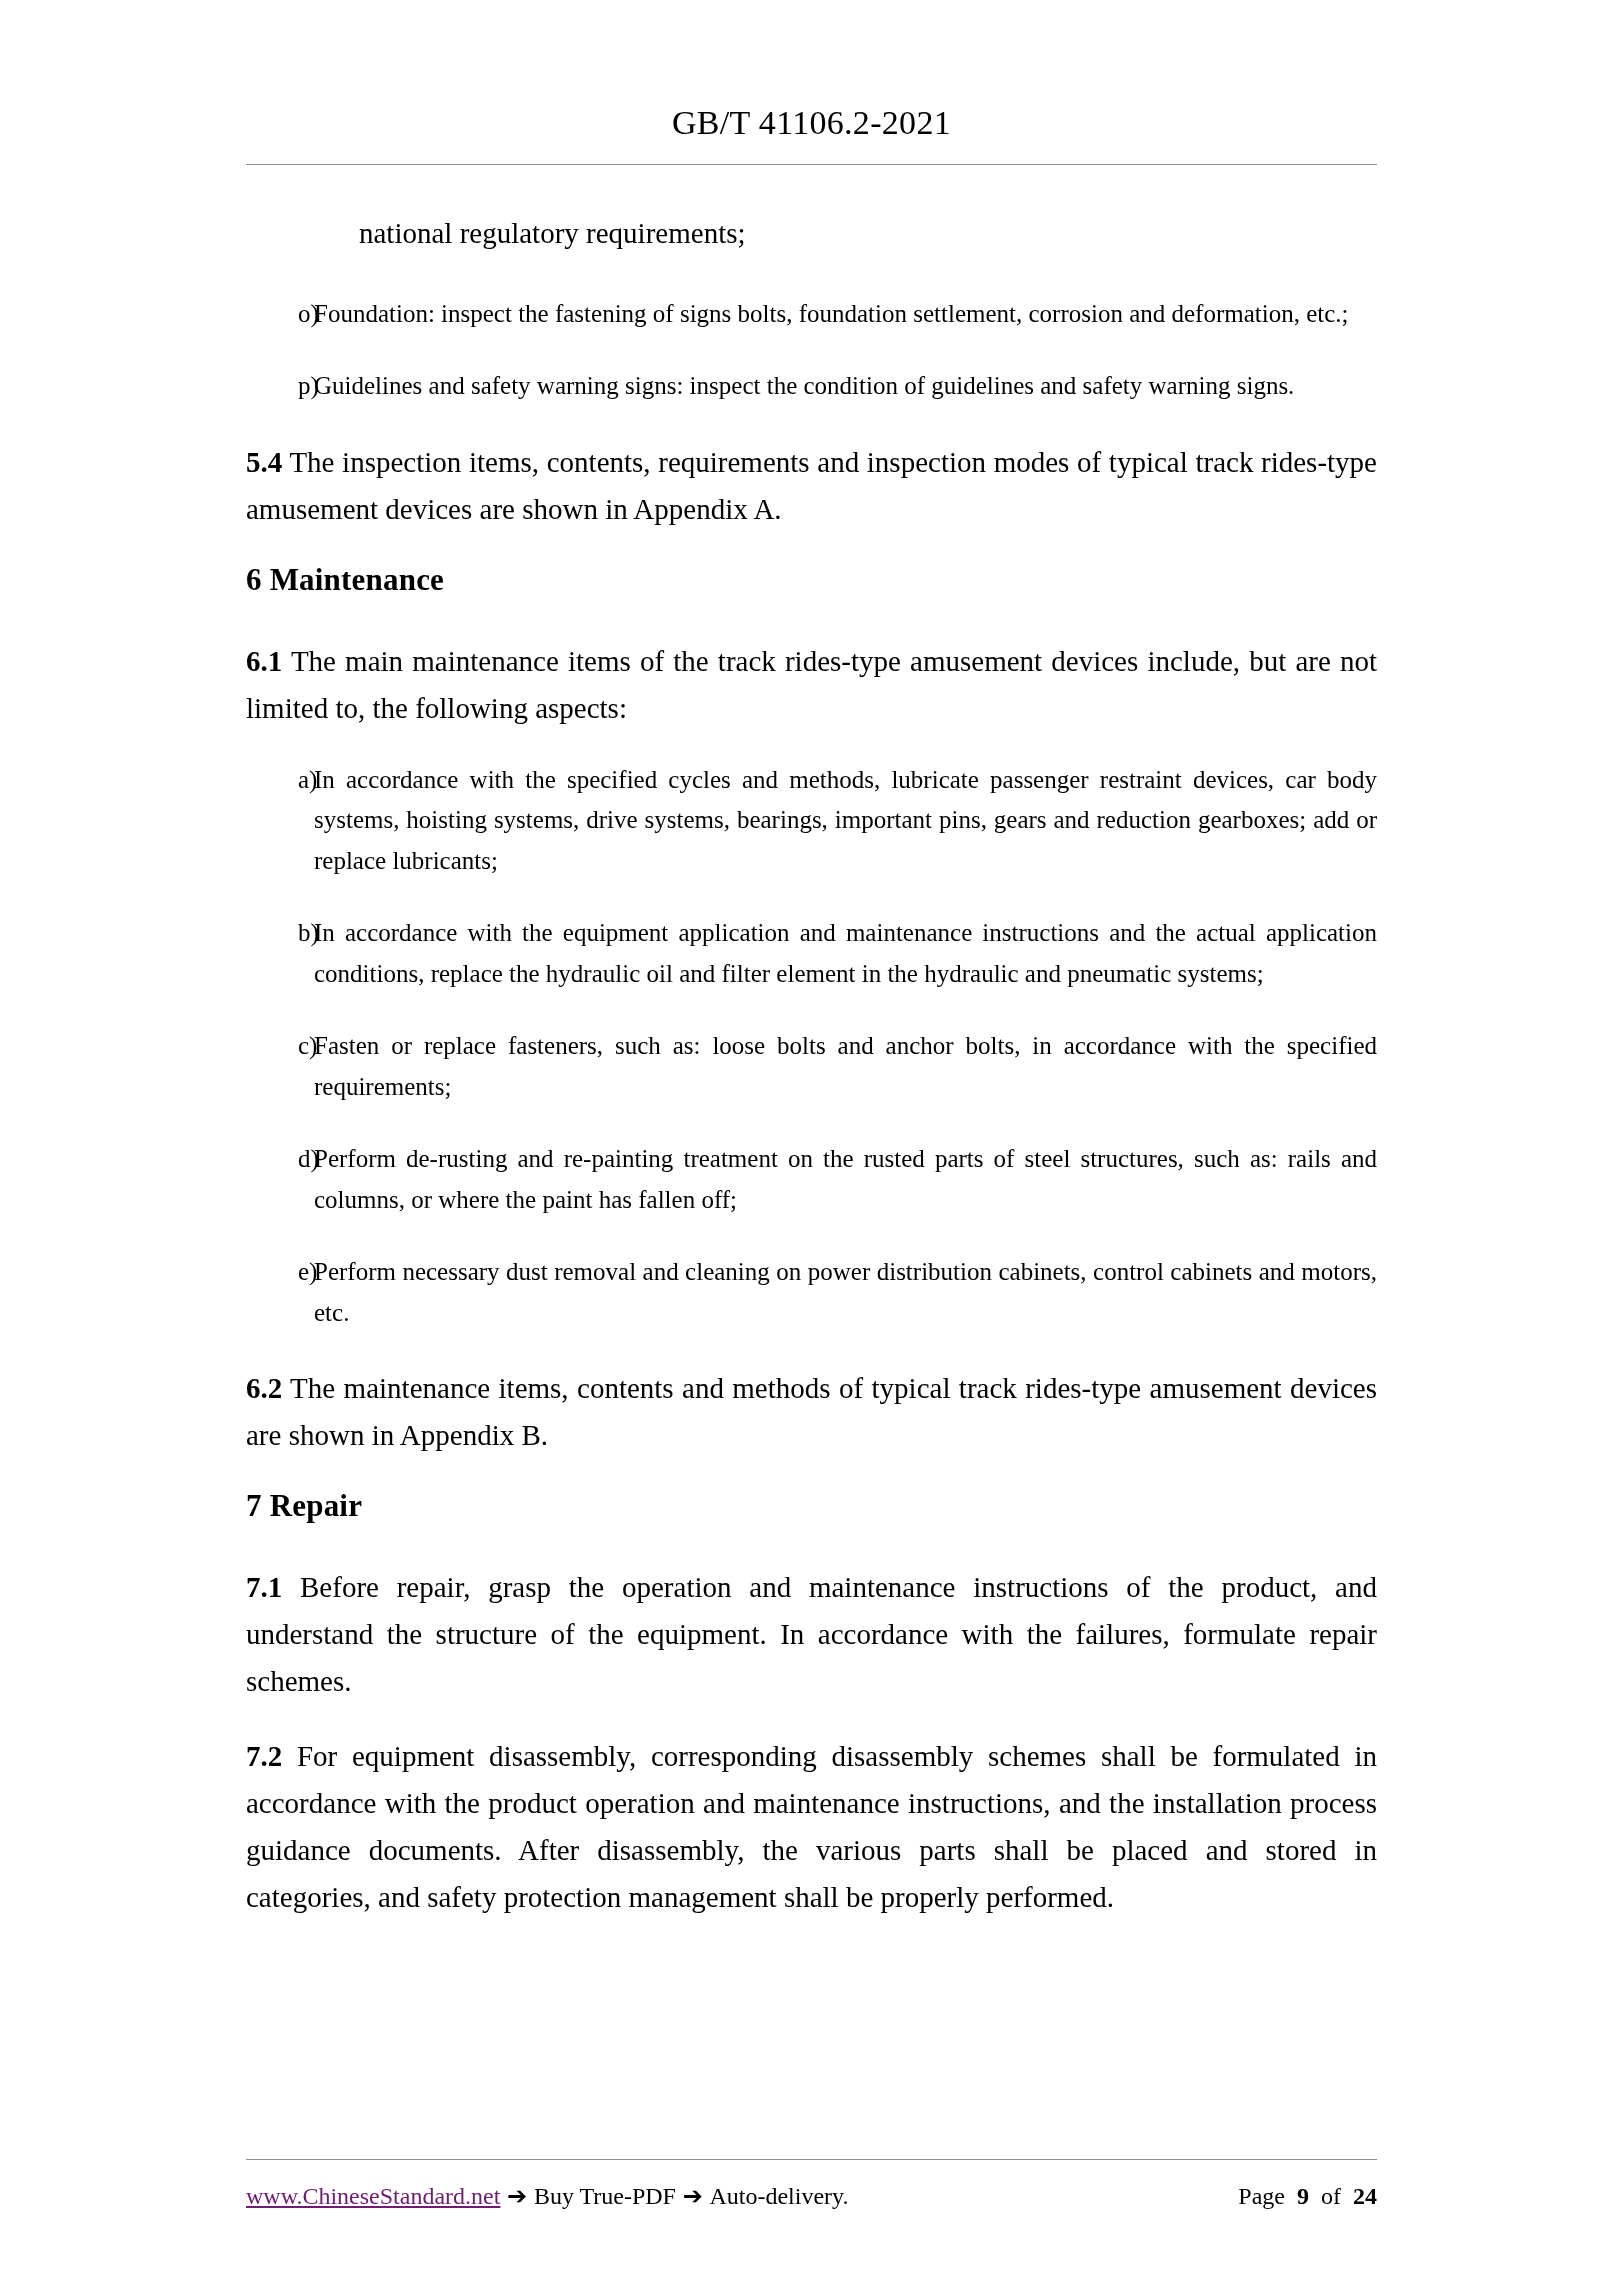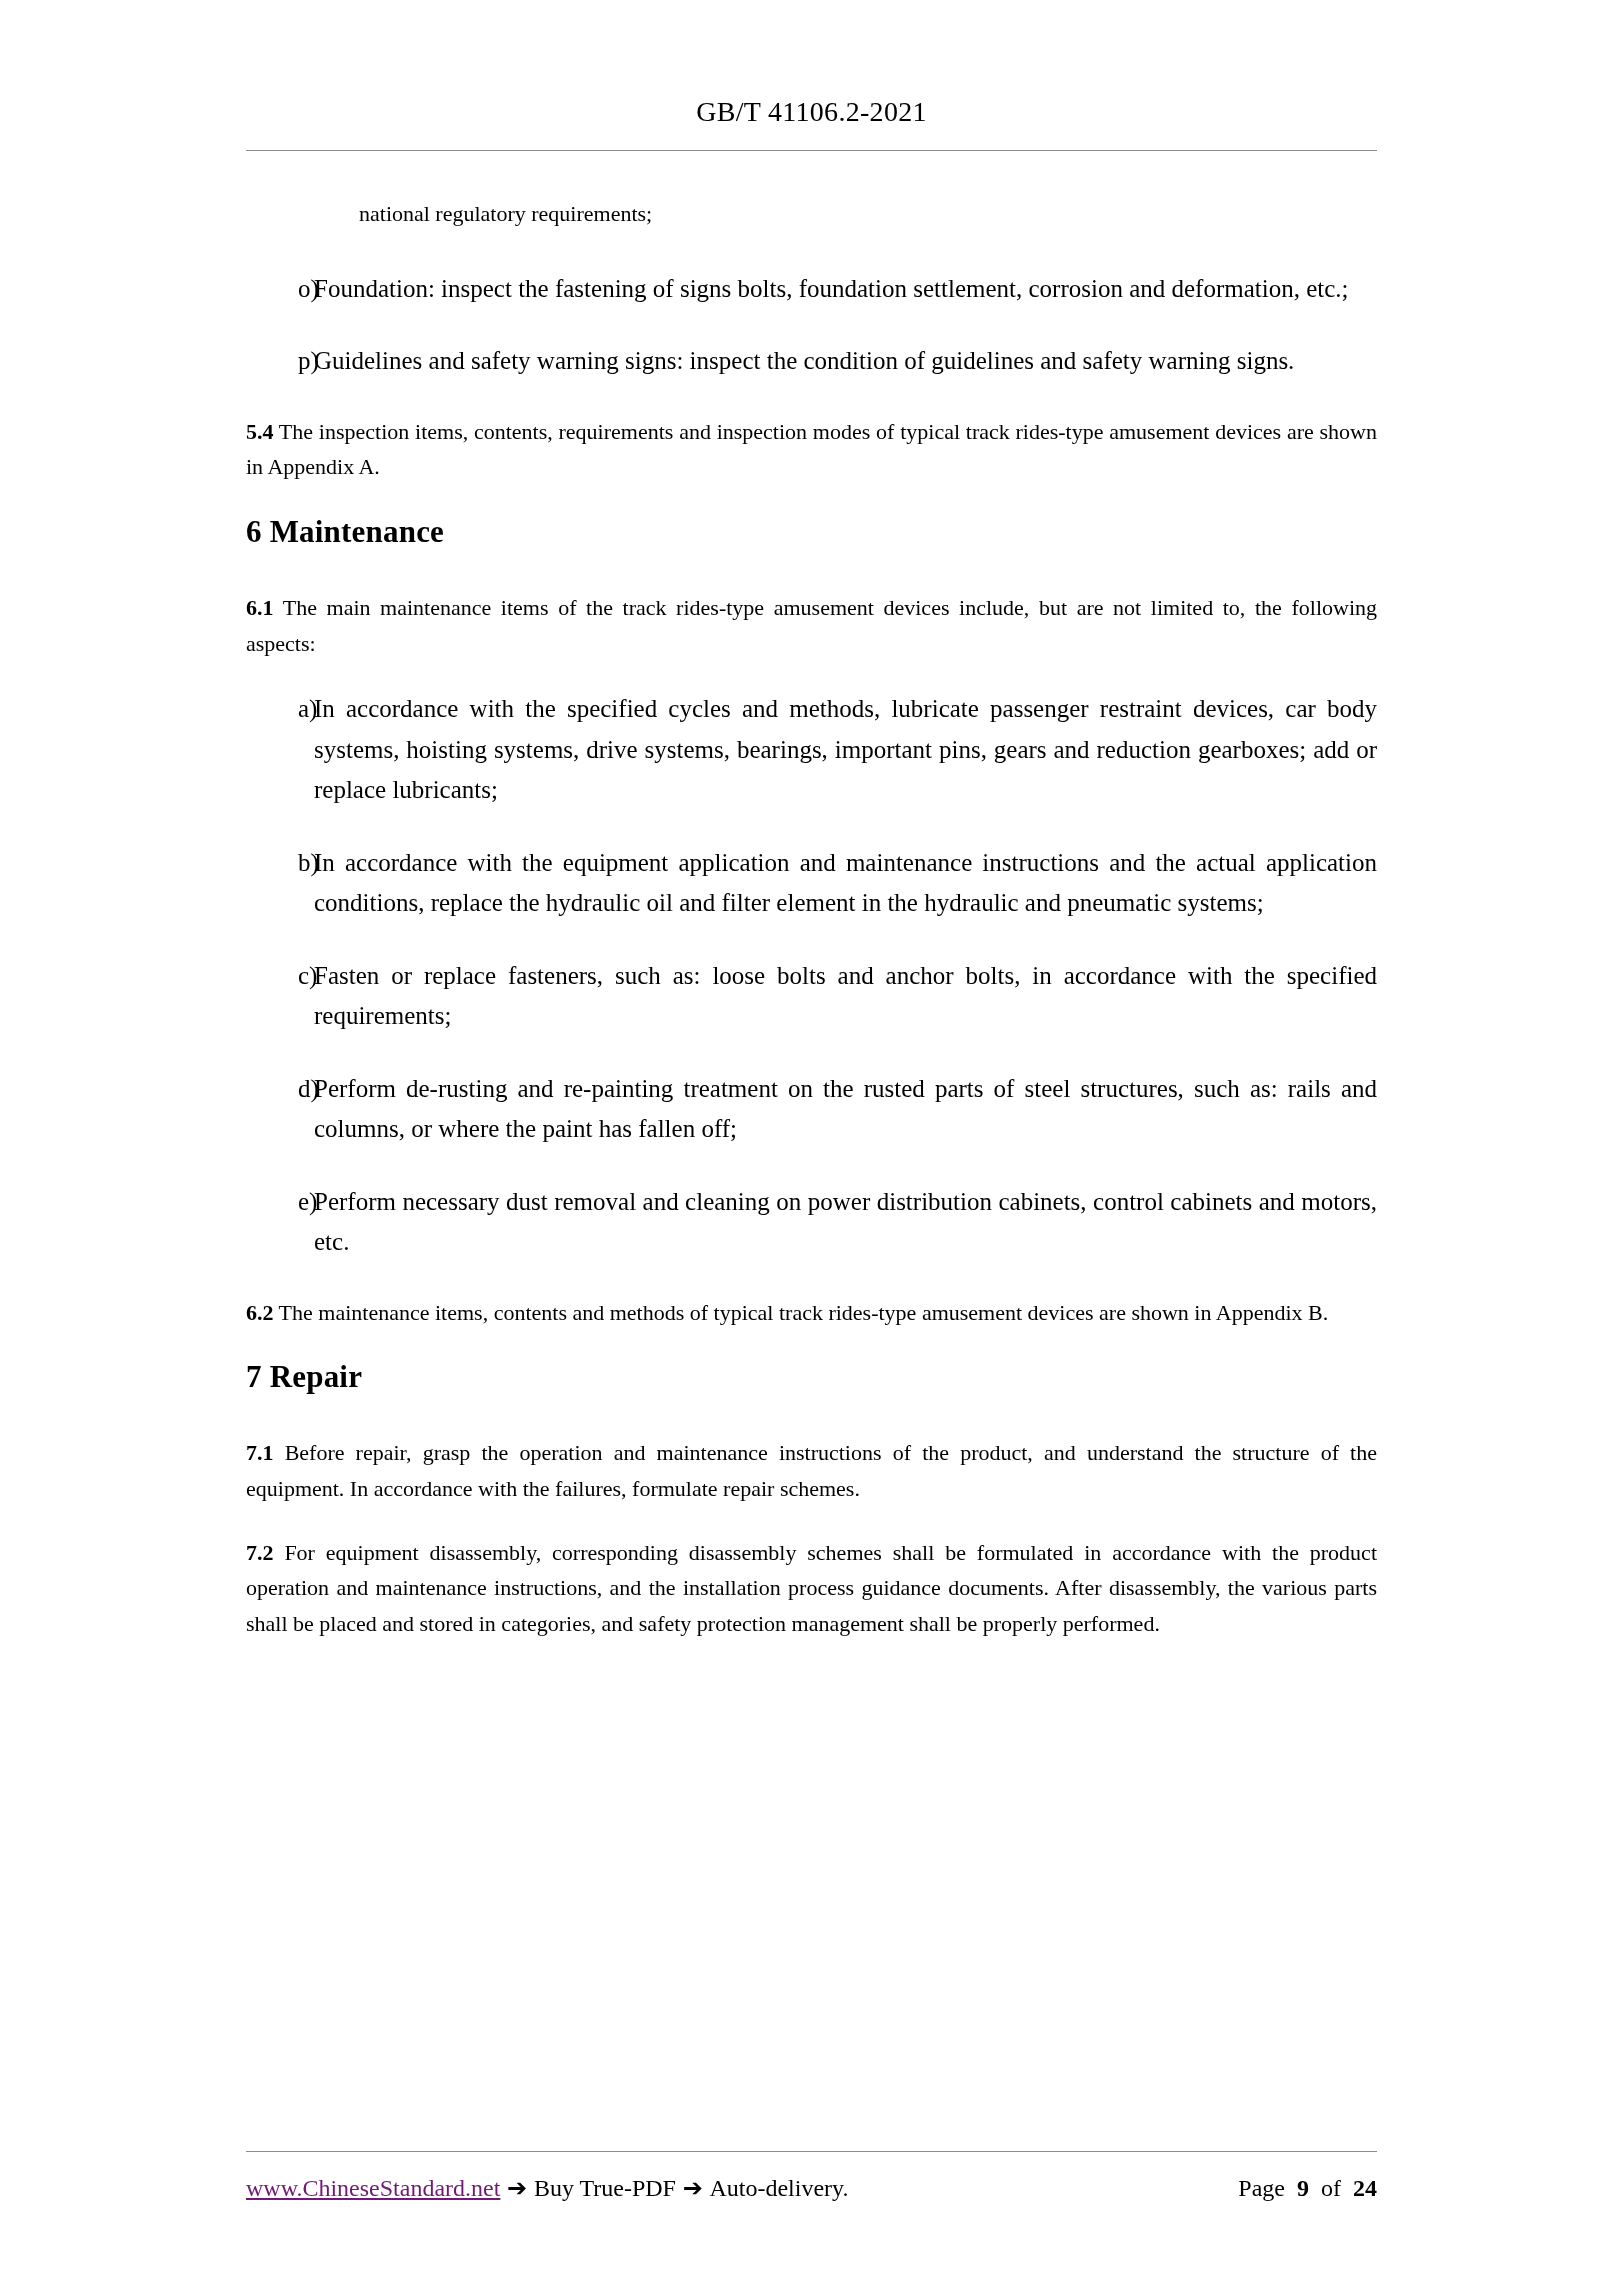--- a/index.html
+++ b/index.html
@@ -15,34 +15,35 @@
     position: relative;
     width: 1623px;
     height: 2295px;
     margin: 0 auto;
     background: #ffffff;
     box-sizing: border-box;
     padding: 0;
   }
   .header {
     text-align: center;
-    font-size: 28px;
+    font-size: 34px;
     padding-top: 96px;
     letter-spacing: 0.3px;
+    margin-top: 8px;
   }
   .header-rule {
     border-top: 1.2px solid #8d8d8d;
     margin: 22px 246px 0 246px;
   }
   .content {
     margin: 0 246px 0 246px;
     padding-top: 45px;
   }
   .para {
-    font-size: 22px;
+    font-size: 29px;
     line-height: 1.62;
     text-align: justify;
     text-justify: inter-word;
     margin: 0 0 28px 0;
   }
   .para.first-indent {
     margin-left: 113px;
     margin-bottom: 37px;
   }
   .listitem {

